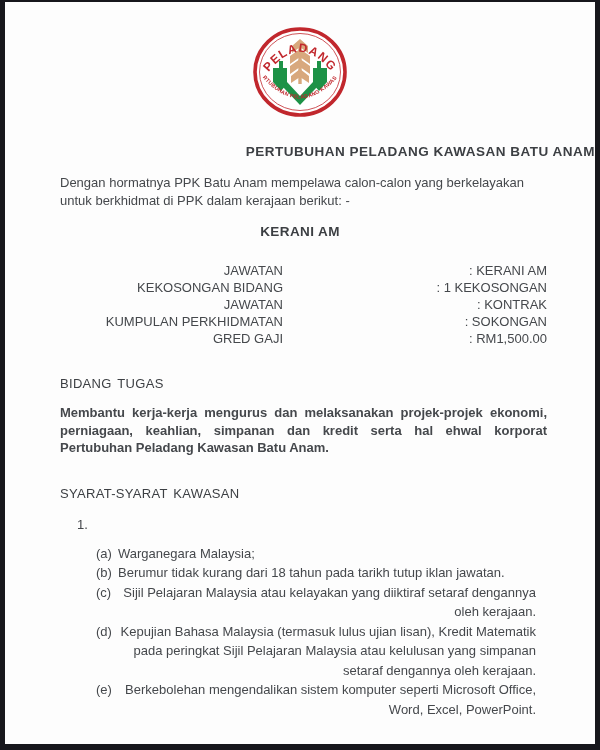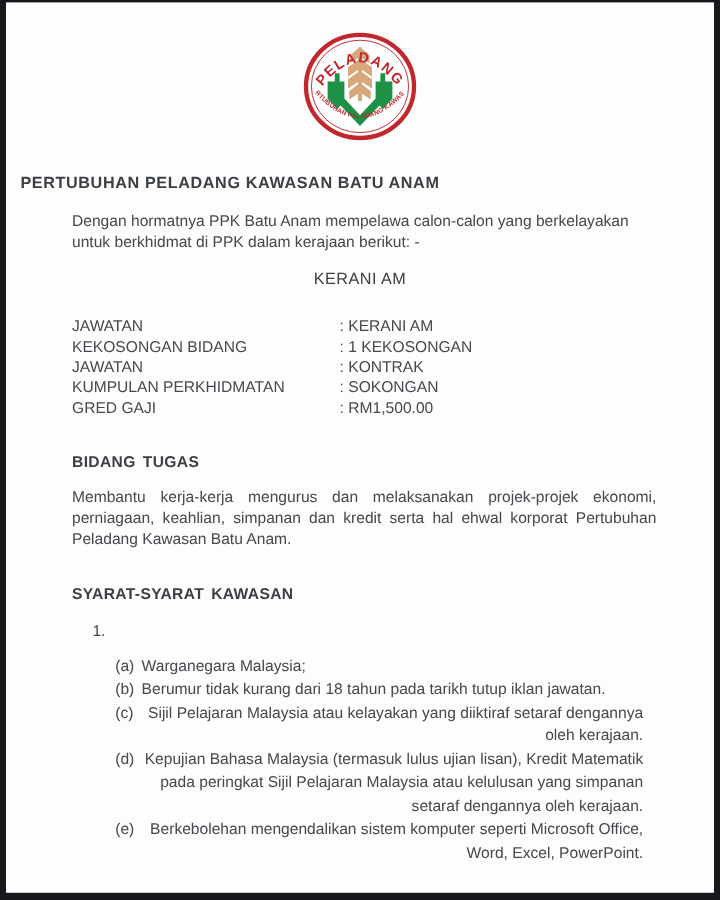--- a/index.html
+++ b/index.html
@@ -15,57 +15,58 @@
   }
   .page {
     width:100%; height:100%;
     background:#fdfdfd;
     overflow:hidden;
     color:#45484c;
   }
   .logo-wrap { text-align:center; padding-top:24px; }
   .doc-title {
     margin-top:22px;
-    text-align:left;
+    text-align:right;
     font-weight:bold;
     font-size:13.5px;
     letter-spacing:0.5px;
     color:#3c3f43;
     padding-left:12px;
   }
   .intro {
     margin:15px 48px 0 55px;
     font-size:13px;
     line-height:17.5px;
   }
   .position-heading {
     margin-top:15px;
     text-align:center;
-    font-weight:normal;
+    font-weight:bold;
     font-size:13.5px;
     letter-spacing:0.4px;
     color:#3c3f43;
   }
   .details { margin:23px 48px 0 55px; font-size:13px; }
-  .details .row { display:flex; line-height:17px; }
+  .details .row { display:flex; line-height:17px;text-align:right; }
   .details .label { width:223px; flex-shrink:0; }
   .details .value { flex:1; }
   .section-heading {
     margin:29px 48px 0 55px;
-    font-weight:bold;
+    font-weight:normal;
     font-size:13px;
     letter-spacing:0.3px;
     word-spacing:2px;
     color:#3c3f43;
   }
   .duties-body {
     margin:13px 48px 0 55px;
     font-size:13px;
     line-height:17.5px;
     text-align:justify;
+    font-weight:bold;
   }
   .item1 {
     display:flex;
     margin:15px 48px 0 72px;
     font-size:13px;
     line-height:18px;
   }
   .item1 .num { width:23px; flex-shrink:0; }
   .sub-items { margin:10px 40px 0 91px; font-size:13px; }
   .sub-item { display:flex; line-height:19.5px; }

